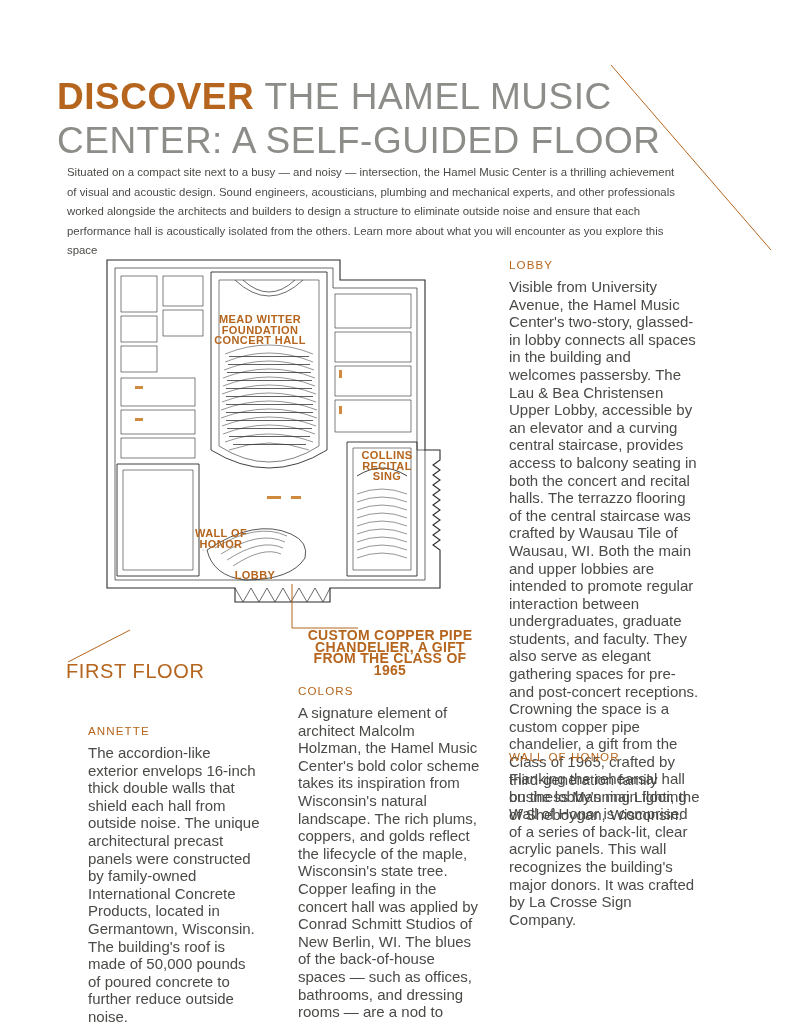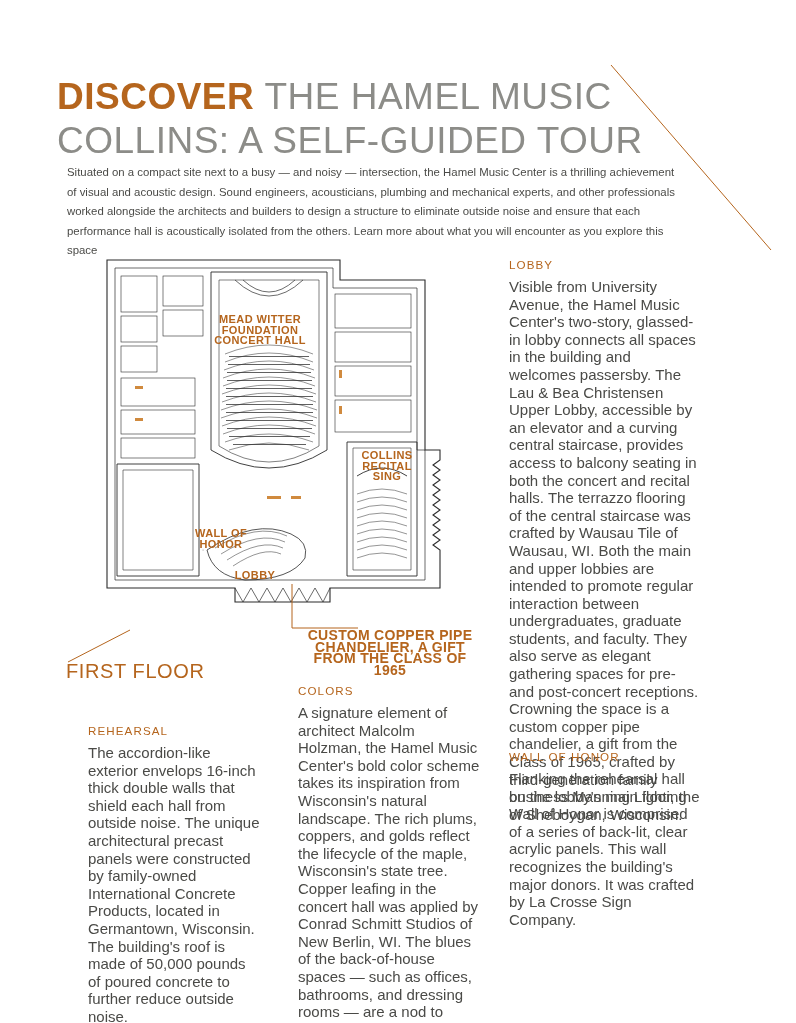--- a/index.html
+++ b/index.html
@@ -170,21 +170,21 @@
 </head>
 <body>
 
 <div class="page">
 
   <svg class="diag-rule" viewBox="0 0 190 200">
     <line x1="5" y1="5" x2="165" y2="190" stroke="#b5651d" stroke-width="1"></line>
   </svg>
 
   <h1 class="heading">
-    <span class="accent">DISCOVER</span><span class="rest"> THE HAMEL MUSIC COLLINS: A SELF-GUIDED TOUR</span>
+    <span class="accent">DISCOVER</span><span class="rest"> THE HAMEL MUSIC CENTER: A SELF-GUIDED FLOOR</span>
   </h1>
 
   <p class="intro">Situated on a compact site next to a busy — and noisy — intersection, the Hamel Music Center is a thrilling achievement of visual and acoustic design. Sound engineers, acousticians, plumbing and mechanical experts, and other professionals worked alongside the architects and builders to design a structure to eliminate outside noise and ensure that each performance hall is acoustically isolated from the others. Learn more about what you will encounter as you explore this space</p>
 
   <div class="plan-wrap">
     <svg class="plan-svg" width="370" height="380" viewBox="0 0 370 380">
       <g stroke="#2b2b2b" fill="none" stroke-width="1.1">
 
         <path d="M12 10 L245 10 L245 30 L330 30 L330 200 L345 200 L345 210 L338 215 L345 220 L338 225 L345 230 L338 235 L345 240 L338 245 L345 250 L338 255 L345 260 L338 265 L345 270 L338 275 L345 280 L338 285 L345 290 L338 295 L345 300 L345 338 L235 338 L235 352 L140 352 L140 338 L12 338 Z"></path>
 
@@ -304,21 +304,21 @@
     <line x1="64" y1="2" x2="2" y2="34" stroke="#b5651d" stroke-width="1"></line>
   </svg>
   <div class="firstfloor">FIRST FLOOR</div>
 
   <svg class="chand-line" viewBox="0 0 70 56">
     <polyline points="2,4 2,48 68,48" stroke="#b5651d" stroke-width="1" fill="none"></polyline>
   </svg>
   <div class="chandelier">CUSTOM COPPER PIPE CHANDELIER, A GIFT FROM THE CLASS OF 1965</div>
 
   <div id="exterior">
-    <div class="sec-title">REHEARSAL</div>
+    <div class="sec-title">ANNETTE</div>
     <div class="sec-body">The accordion-like exterior envelops 16-inch thick double walls that shield each hall from outside noise. The unique architectural precast panels were constructed by family-owned International Concrete Products, located in Germantown, Wisconsin. The building's roof is made of 50,000 pounds of poured concrete to further reduce outside noise.</div>
   </div>
 
   <div id="colors">
     <div class="sec-title">COLORS</div>
     <div class="sec-body">A signature element of architect Malcolm Holzman, the Hamel Music Center's bold color scheme takes its inspiration from Wisconsin's natural landscape. The rich plums, coppers, and golds reflect the lifecycle of the maple, Wisconsin's state tree. Copper leafing in the concert hall was applied by Conrad Schmitt Studios of New Berlin, WI. The blues of the back-of-house spaces — such as offices, bathrooms, and dressing rooms — are a nod to Madison's beloved lakes.</div>
   </div>
 
   <div id="lobby">
     <div class="sec-title">LOBBY</div>

